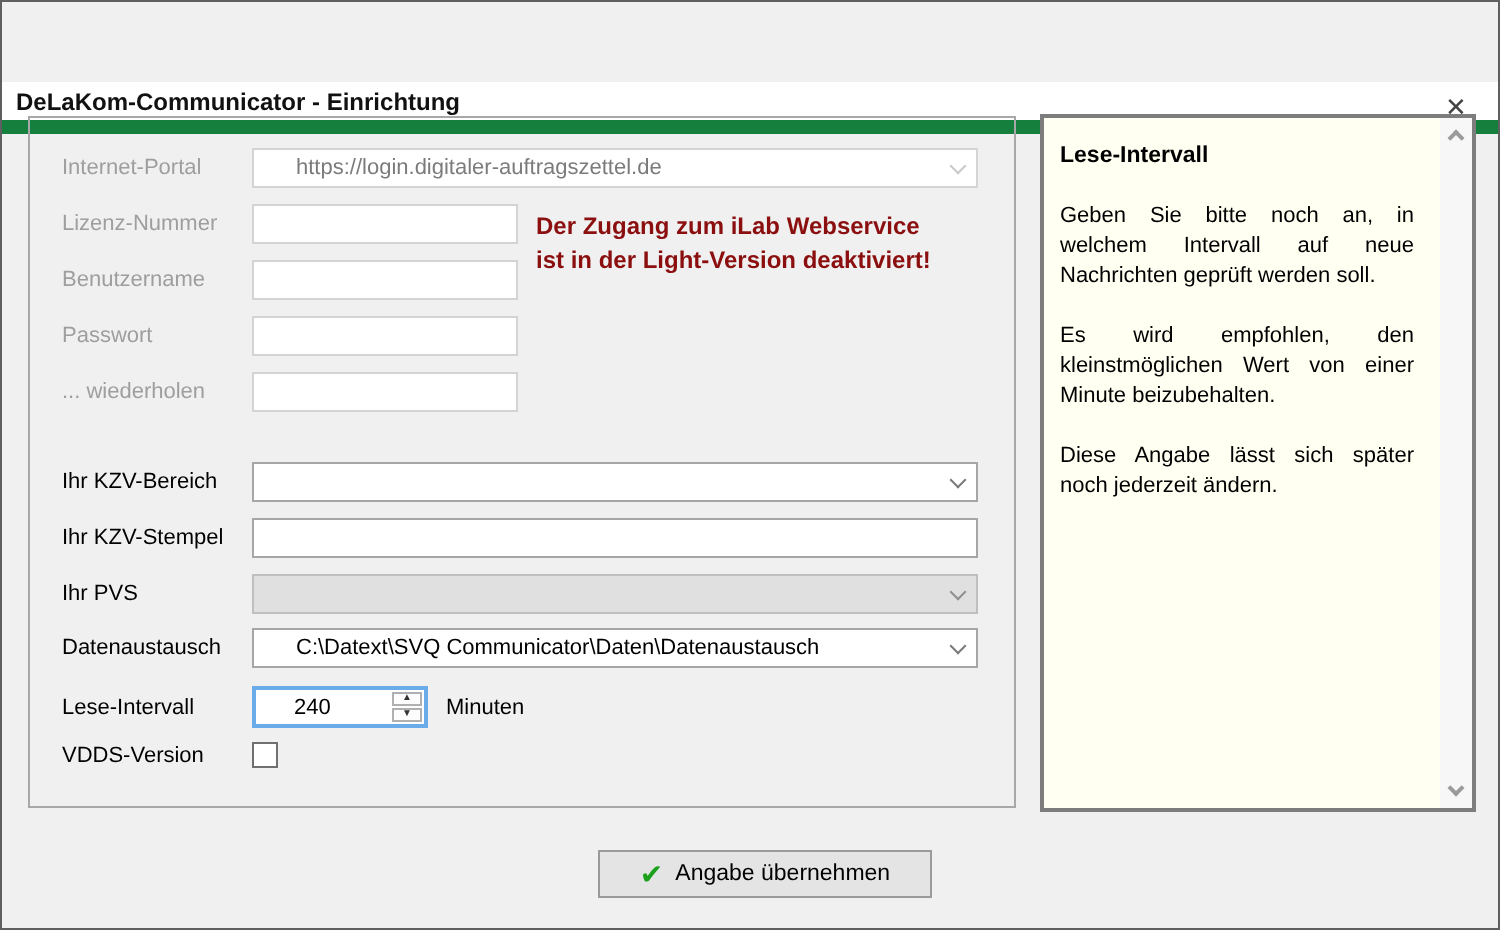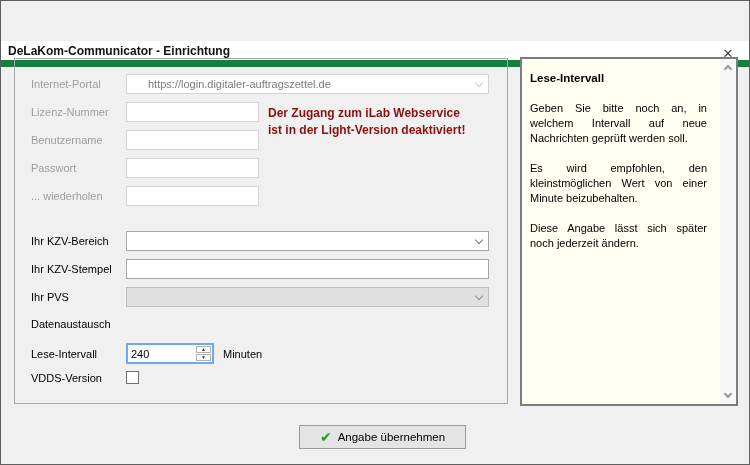--- a/index.html
+++ b/index.html
@@ -69,21 +69,21 @@
   .combo.dim .cv { border-color:#c9c9c9; }
   .combo.dim .val { color:#7b7b7b; }
   .combo.off { background:#e0e0e0; border-color:#bfbfbf; }
   .combo.off .cv { border-color:#8f8f8f; }
 
   .spinner {
     position:absolute; left:125px; top:342px; width:88px; height:21px;
     background:#fff; border:2px solid #6aabea; display:flex; align-items:center;
   }
   .spinner input {
-    flex:1; min-width:0; border:0; outline:none; font-size:11px; padding-left:3px;
+    flex:1; min-width:0; border:0; outline:none; font-size:11px; padding-left:19px;
     font-family:inherit; background:transparent; color:#000;
   }
   .spinbtns { width:15px; margin-right:1px; display:flex; flex-direction:column; gap:1px; }
   .spinbtn {
     height:7px; border:1px solid #b0b0b0; background:#fdfdfd;
     display:flex; align-items:center; justify-content:center;
     font-size:5px; color:#333; line-height:1;
   }
   .checkbox {
     position:absolute; left:125px; top:370px; width:13px; height:13px;
@@ -157,20 +157,24 @@
     <span></span>
   </div>
 
   <span class="lbl" style="top:290px">Ihr PVS</span>
   <div class="fld long combo off" style="top:286px">
     <span class="val"></span>
     <span class="cv"></span>
   </div>
 
   <span class="lbl" style="top:317px">Datenaustausch</span>
+  <div class="fld long combo" style="top:313px">
+    <span class="val">C:\Datext\SVQ Communicator\Daten\Datenaustausch</span>
+    <span class="cv"></span>
+  </div>
 
   <span class="lbl" style="top:347px">Lese-Intervall</span>
   <div class="spinner">
     <input type="text" value="240" style="">
     <div class="spinbtns">
       <div class="spinbtn">▲</div>
       <div class="spinbtn">▼</div>
     </div>
   </div>
   <span class="unit">Minuten</span>

